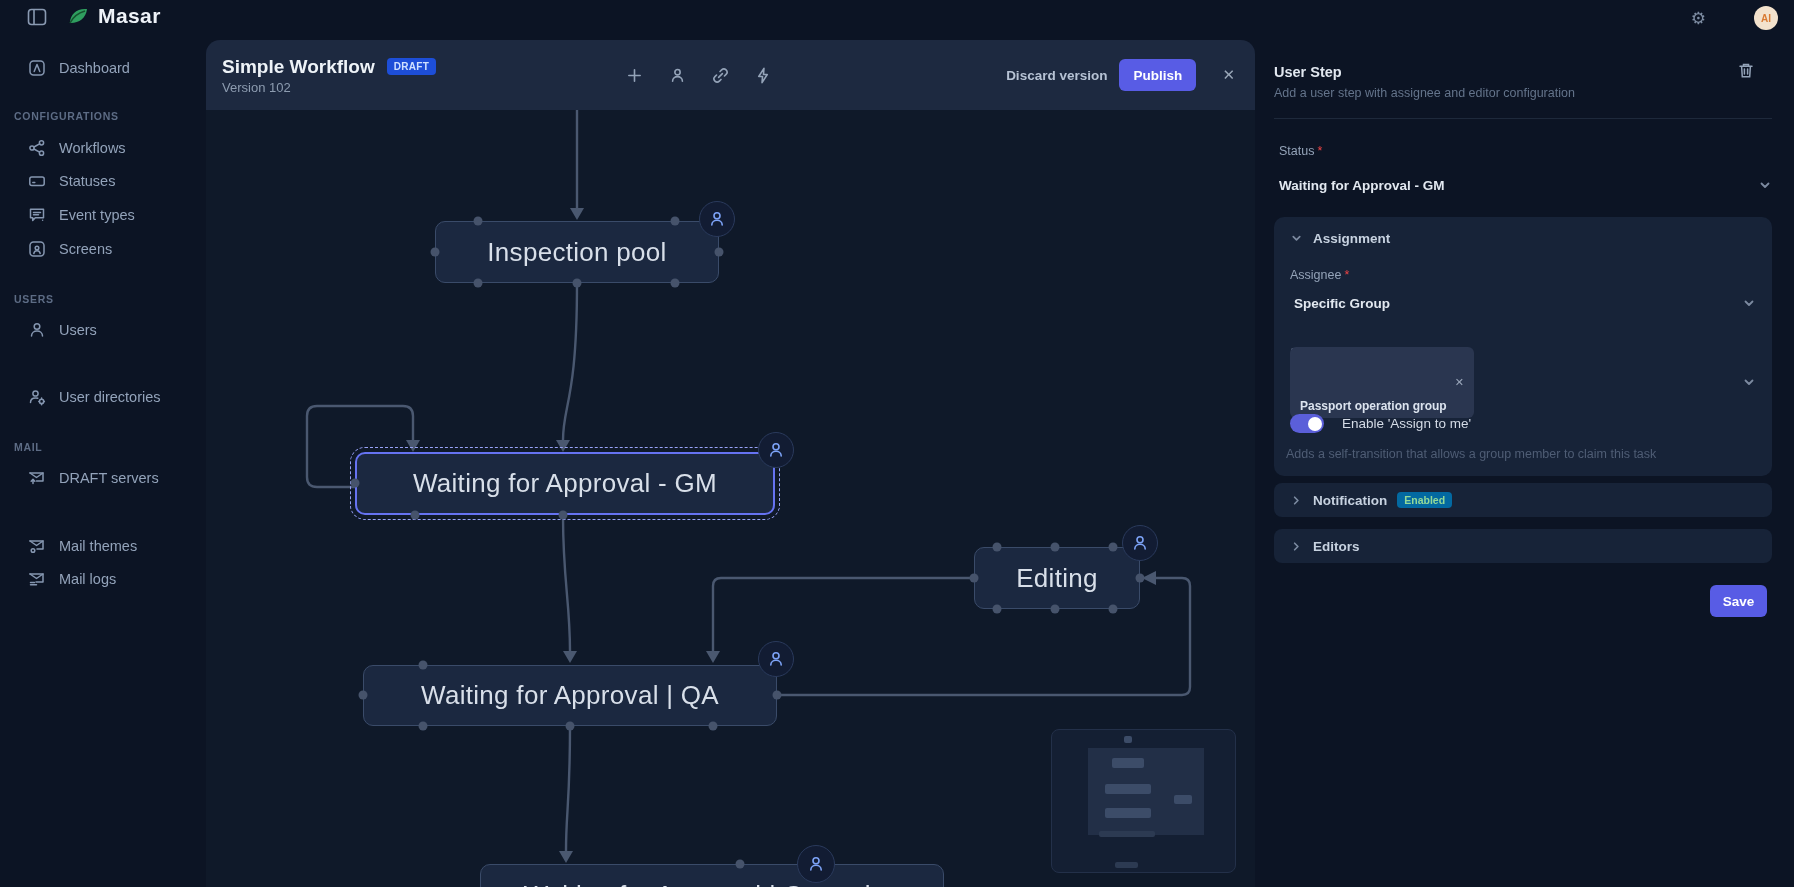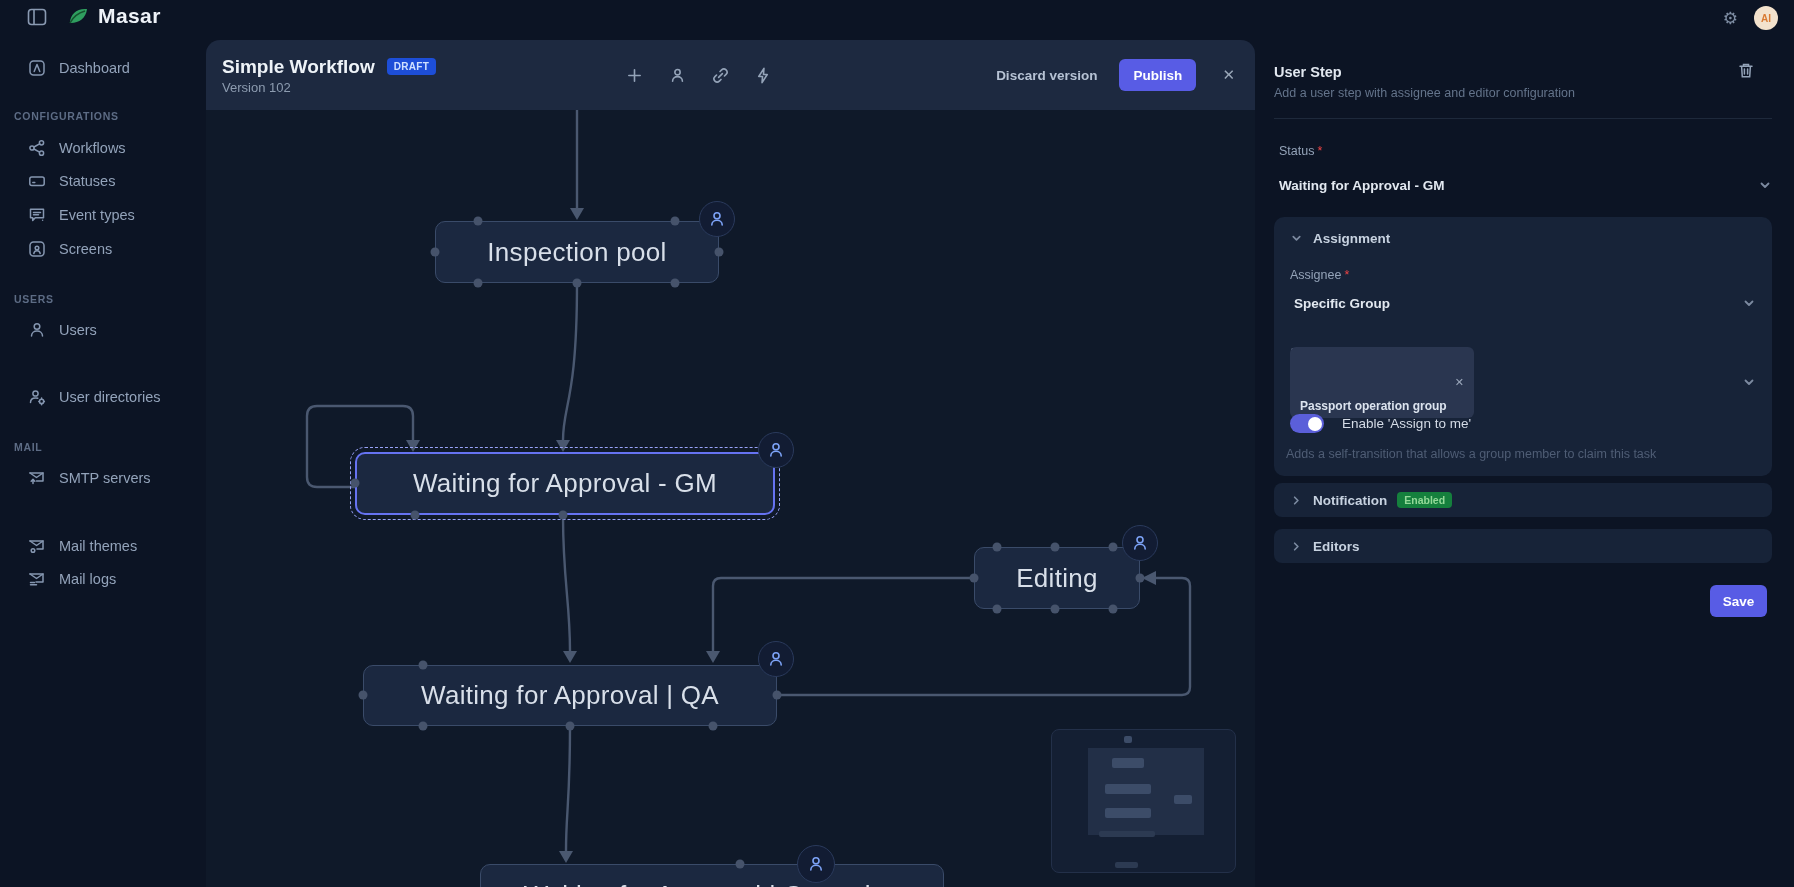--- a/index.html
+++ b/index.html
@@ -10,21 +10,21 @@
   
   .topbar { position:absolute; left:0; top:0; width:1794px; height:36px;
     display:flex; align-items:center; background:#0c1424; }
   .tb-toggle { position:absolute; left:26px; top:8px; width:22px; height:20px;
     background:none; border:none; cursor:pointer; color:#8a9ab2; }
   .logo { position:absolute; left:66px; top:4px; display:flex; align-items:center; gap:8px; }
   .logo-text { font-size:21px; font-weight:600; color:#eef2f8; letter-spacing:.4px; }
   .tb-right { position:absolute; right:16px; top:0; height:36px; display:flex; align-items:center; gap:16px; }
   .gear { font-size:17px; color:#7e8da3; background:none; border:none; cursor:pointer; line-height:1; }
   .avatar { width:24px; height:24px; border-radius:50%; background:#f3e2cd; color:#d97a33;
-    font-size:10px; font-weight:700; display:flex; align-items:center; justify-content:center; cursor:pointer; }
+    font-size:10px; font-weight:700; display:flex; align-items:center; justify-content:center; cursor:pointer;margin-left:32px; }
 
   
   .sidebar { position:absolute; left:0; top:36px; width:206px; height:851px; background:#0c1424; }
   .side-item { position:absolute; left:0; width:206px; height:34px; display:flex; align-items:center;
     gap:13px; padding-left:28px; cursor:pointer; color:#93a3ba; font-size:14.5px; }
   .side-item svg { flex:0 0 auto; stroke:#8596b0; fill:none; stroke-width:1.5; stroke-linecap:round; stroke-linejoin:round; }
   .side-header { position:absolute; left:14px; font-size:10.5px; font-weight:700; color:#5d6c85; letter-spacing:.7px; }
 
   
   .canvas-wrap { position:absolute; left:206px; top:40px; width:1049px; height:847px; }
@@ -34,21 +34,21 @@
   .ch-titlerow { display:flex; align-items:center; gap:12px; }
   .ch-title { font-size:19px; font-weight:700; color:#eef3f8; }
   .draft-badge { background:#1d4ed8; color:#cfe0ff; font-size:10px; font-weight:700; letter-spacing:.3px;
     padding:3px 7px; border-radius:4px; }
   .ch-version { font-size:13px; color:#8d9cb0; }
   .ch-tools { position:absolute; left:420px; top:0; height:70px; display:flex; align-items:center; gap:26px; }
   .tool-btn { background:none; border:none; cursor:pointer; color:#94a3b8; display:flex; align-items:center; }
   .tool-btn svg { stroke:#94a3b8; fill:none; stroke-width:1.7; stroke-linecap:round; stroke-linejoin:round; }
   .ch-actions { margin-left:auto; display:flex; align-items:center; padding-right:20px; }
   .discard-btn { background:none; border:none; color:#b6c2d4; font-size:13.5px; font-weight:600; cursor:pointer; }
-  .publish-btn { margin-left:22px; width:77px; height:32px; background:#585ce5; border:none; border-radius:6px;
+  .publish-btn { margin-left:12px; width:77px; height:32px; background:#585ce5; border:none; border-radius:6px;
     color:#fff; font-size:13.5px; font-weight:600; cursor:pointer; }
   .close-btn { margin-left:26px; background:none; border:none; color:#9aa7b8; font-size:15px; cursor:pointer; }
 
   .canvas { position:absolute; left:0; top:70px; width:1049px; height:777px; background:#0f1929; overflow:hidden; }
   .edges-layer, .dots-layer { position:absolute; left:0; top:0; z-index:1; }
   .dots-layer { z-index:3; pointer-events:none; }
 
   .node { position:absolute; z-index:2; background:#1b2840; border:1.5px solid #3a4b69; border-radius:10px;
     display:flex; align-items:center; justify-content:center; cursor:pointer; }
   .node-label { font-size:26px; color:#d8dfe9; letter-spacing:.3px; white-space:nowrap; }
@@ -94,21 +94,21 @@
   .chip-x { background:none; border:none; color:#9aa7ba; font-size:11px; cursor:pointer; line-height:1; }
   .toggle-row { position:absolute; left:16px; top:197px; display:flex; align-items:center; gap:18px; }
   .toggle { position:relative; width:34px; height:19px; border-radius:10px; background:#5b5fd9; cursor:pointer; border:none; }
   .toggle-knob { position:absolute; right:2.5px; top:2.5px; width:14px; height:14px; border-radius:50%; background:#fff; }
   .toggle-label { font-size:13.5px; color:#d4dbe6; }
   .toggle-help { position:absolute; left:12px; top:230px; font-size:12.5px; color:#4f5d75; }
 
   .card-collapsed { height:34px; display:flex; align-items:center; gap:10px; padding-left:16px; cursor:pointer; border-radius:8px; }
   .card-notification { top:447px; }
   .card-editors { top:493px; }
-  .enabled-badge { background:#15803d; color:#93d998; font-size:10.5px; font-weight:700;
+  .enabled-badge { background:#0369a1; color:#93d998; font-size:10.5px; font-weight:700;
     padding:2px 7px; border-radius:4px; }
 
   .save-btn { position:absolute; left:455px; top:549px; width:57px; height:32px; background:#585ce5;
     border:none; border-radius:6px; color:#fff; font-size:13.5px; font-weight:600; cursor:pointer; }
 </style>
 </head>
 <body>
 
 <div class="app">
 
@@ -193,21 +193,21 @@
       <span>User directories</span>
     </div>
 
     <div class="side-header" style="top:405px">MAIL</div>
     <div class="side-item" style="top:425px">
       <svg width="18" height="18" viewBox="0 0 18 18">
         <path d="M2 4 h13 v8 h-6.5"></path>
           <path d="M2 4 l6.5 4.5 L15 4"></path>
           <path d="M5 14.5 v-4 M3.2 12.2 L5 10.4 L6.8 12.2"></path>
       </svg>
-      <span>SMTP servers</span>
+      <span>DRAFT servers</span>
     </div>
     <div class="side-item" style="top:493px">
       <svg width="18" height="18" viewBox="0 0 18 18">
         <path d="M2 4 h13 v8 h-6"></path>
           <path d="M2 4 l6.5 4.5 L15 4"></path>
           <circle cx="5" cy="13.5" r="1.8"></circle>
       </svg>
       <span>Mail themes</span>
     </div>
     <div class="side-item" style="top:526px">

